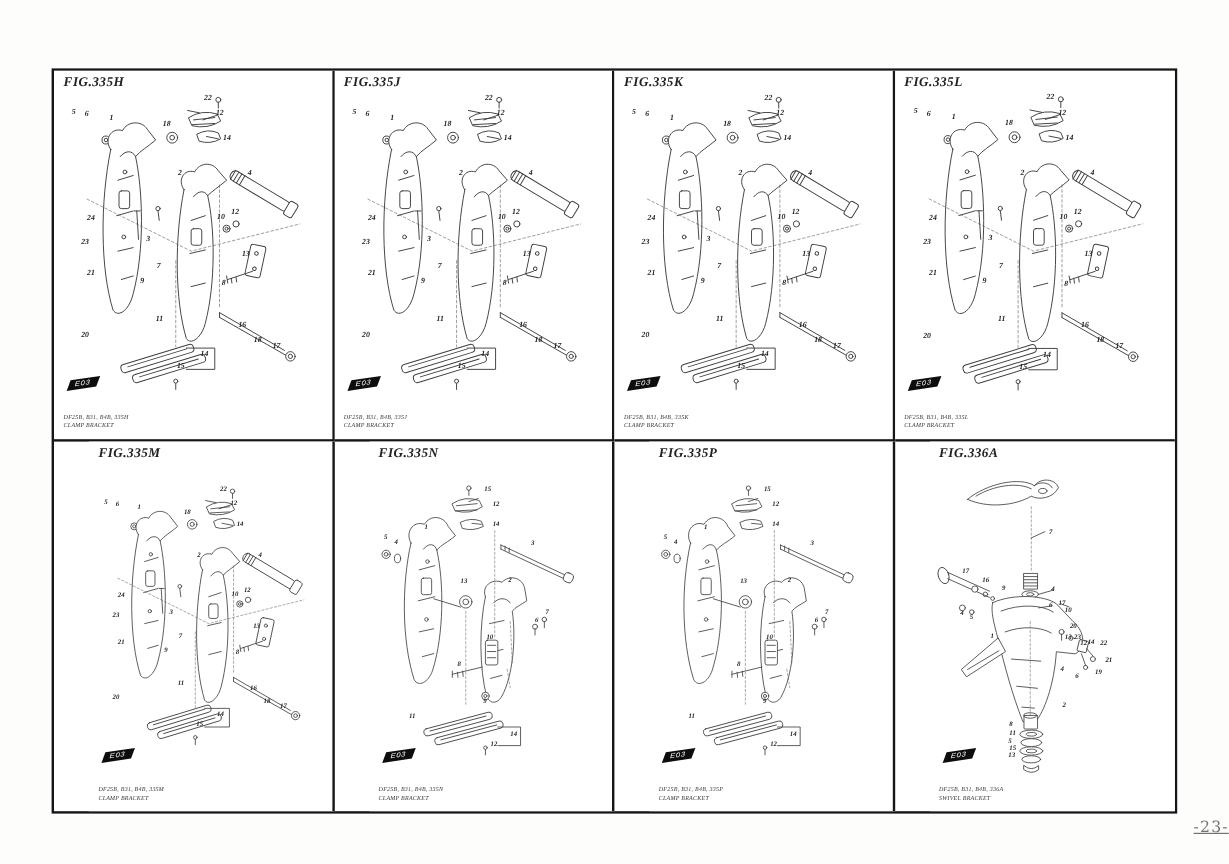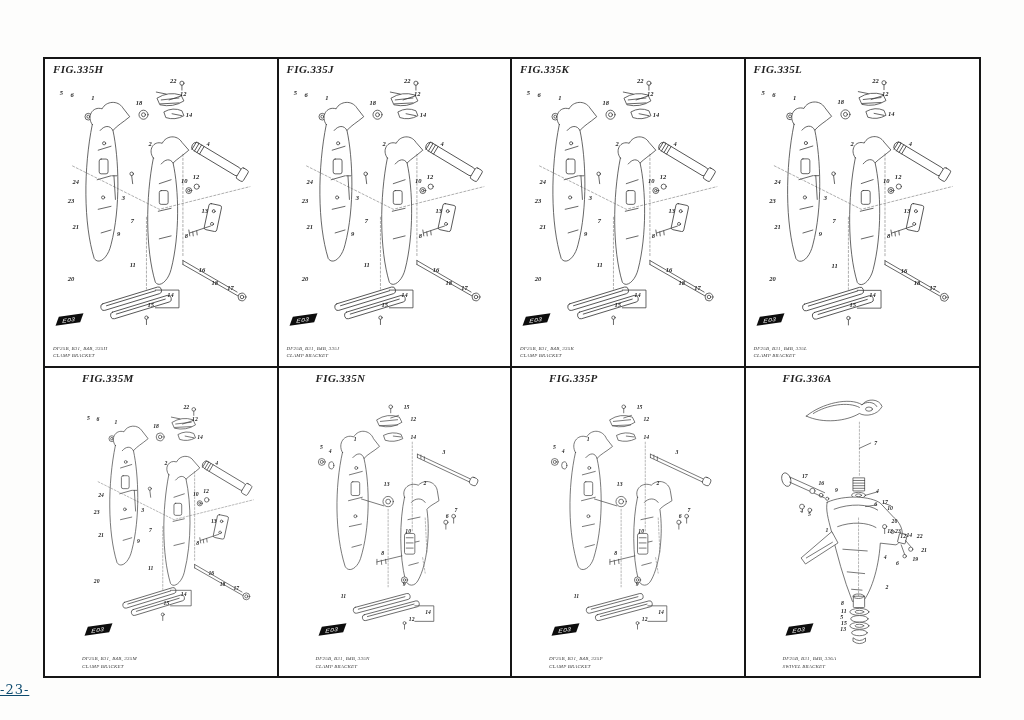--- a/index.html
+++ b/index.html
@@ -43,22 +43,22 @@
   .stamp span{
     color:#fff;font-size:6px;font-style:italic;line-height:1;
     transform:skewX(18deg);font-family:"Liberation Sans", sans-serif;letter-spacing:.5px;
   }
   .caption{
     position:absolute;left:8px;bottom:6px;z-index:3;
     font-size:5px;font-style:italic;color:#3a3a3a;line-height:1.5;
     letter-spacing:.2px;white-space:nowrap;
   }
   .page-number{
-    position:absolute;left:0;right:0;top:682px;text-align:left;
-    font-size:13px;color:#0c4a6e;letter-spacing:1px;
+    position:absolute;left:0;right:0;top:682px;text-align:right;
+    font-size:13px;color:#737373;letter-spacing:1px;
     font-family:"DejaVu Serif", serif;
     text-decoration:underline;
   }
 </style>
 </head>
 <body>
 
 <div class="sheet-frame">
   <section class="panel">
     <h2 class="fig-title">FIG.335H</h2>

